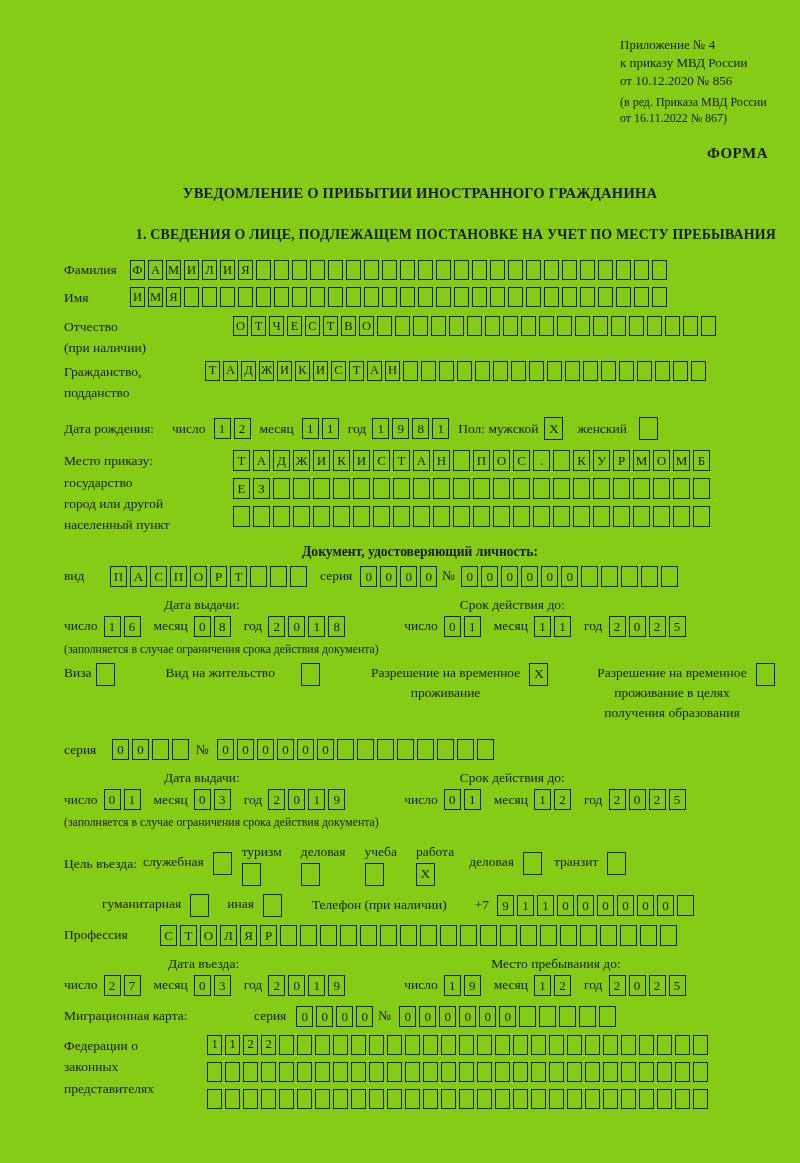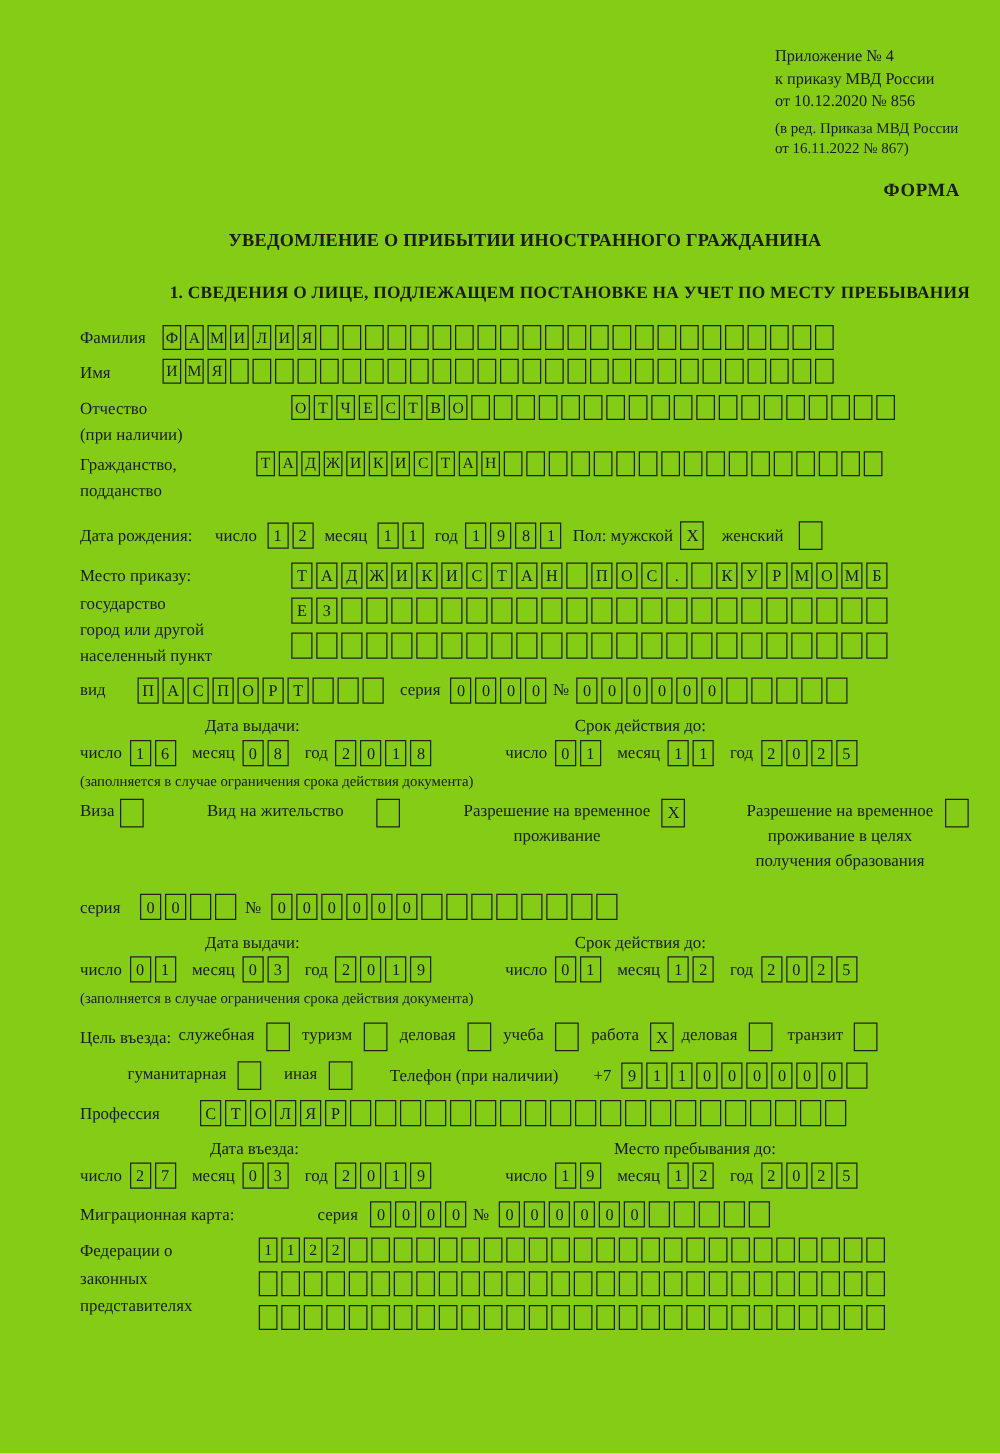--- a/index.html
+++ b/index.html
@@ -32,21 +32,21 @@
   .w2 .cell { width: 17px; height: 21px; font-size: 13px; }
   .cb {
     flex: none; display: inline-flex; align-items: center; justify-content: center;
     width: 19px; height: 23px; border: 1.7px solid #222; font-size: 13.5px;
   }
   .row { display: flex; align-items: center; }
   .row-top { display: flex; align-items: flex-start; gap: 29px; }
   .lblcol { flex: none; line-height: 1.58; }
   .mt22 { margin-top: 16px; } .mt6 { margin-top: 6px; } .mt8 { margin-top: 8px; }
   .mt10 { margin-top: 10px; } .mt12 { margin-top: 12px; } .mt14 { margin-top: 14px; } .mt16 { margin-top: 16px; }
-  .gap6 { margin-left: 6px; } .gap10 { margin-left: 10px; } .gap12 { margin-left: 12px; }
+  .gap6 { margin-left: 6px; } .gap10 { margin-left: 10px; flex-direction: column; } .gap12 { margin-left: 12px; }
   .cellrows > .cells { margin-bottom: 7px; }
   .doc-head { text-align: center; font-weight: bold; font-size: 13.6px; margin-top: 8px; }
   .dates-head { display: flex; font-size: 13.5px; margin-top: 10px; }
   .dates-line { display: flex; align-items: center; margin-top: 3px; }
   .dg { display: flex; align-items: center; }
   .dg .dl { margin-right: 6px; }
   .dg .cells { margin-right: 10px; }
   .fill-note { font-size: 11.8px; text-align: left; margin-top: 5px; padding-right: 2px; }
   .opt { display: flex; align-items: flex-start; }
   .opt .optlbl { text-align: center; line-height: 1.5; margin-right: 9px; }
@@ -324,20 +324,21 @@
           <span class="cell"></span>
           <span class="cell"></span>
           <span class="cell"></span>
           <span class="cell"></span>
           <span class="cell"></span>
           <span class="cell"></span>
         </div>
     </div>
   </div>
 
+  <div class="doc-head">Документ, удостоверяющий личность:</div>
   <div class="row mt6 w2">
     <span style="width:46px">вид</span>
     <span class="cells">
         <span class="cell">П</span>
         <span class="cell">А</span>
         <span class="cell">С</span>
         <span class="cell">П</span>
         <span class="cell">О</span>
         <span class="cell">Р</span>
         <span class="cell">Т</span>

